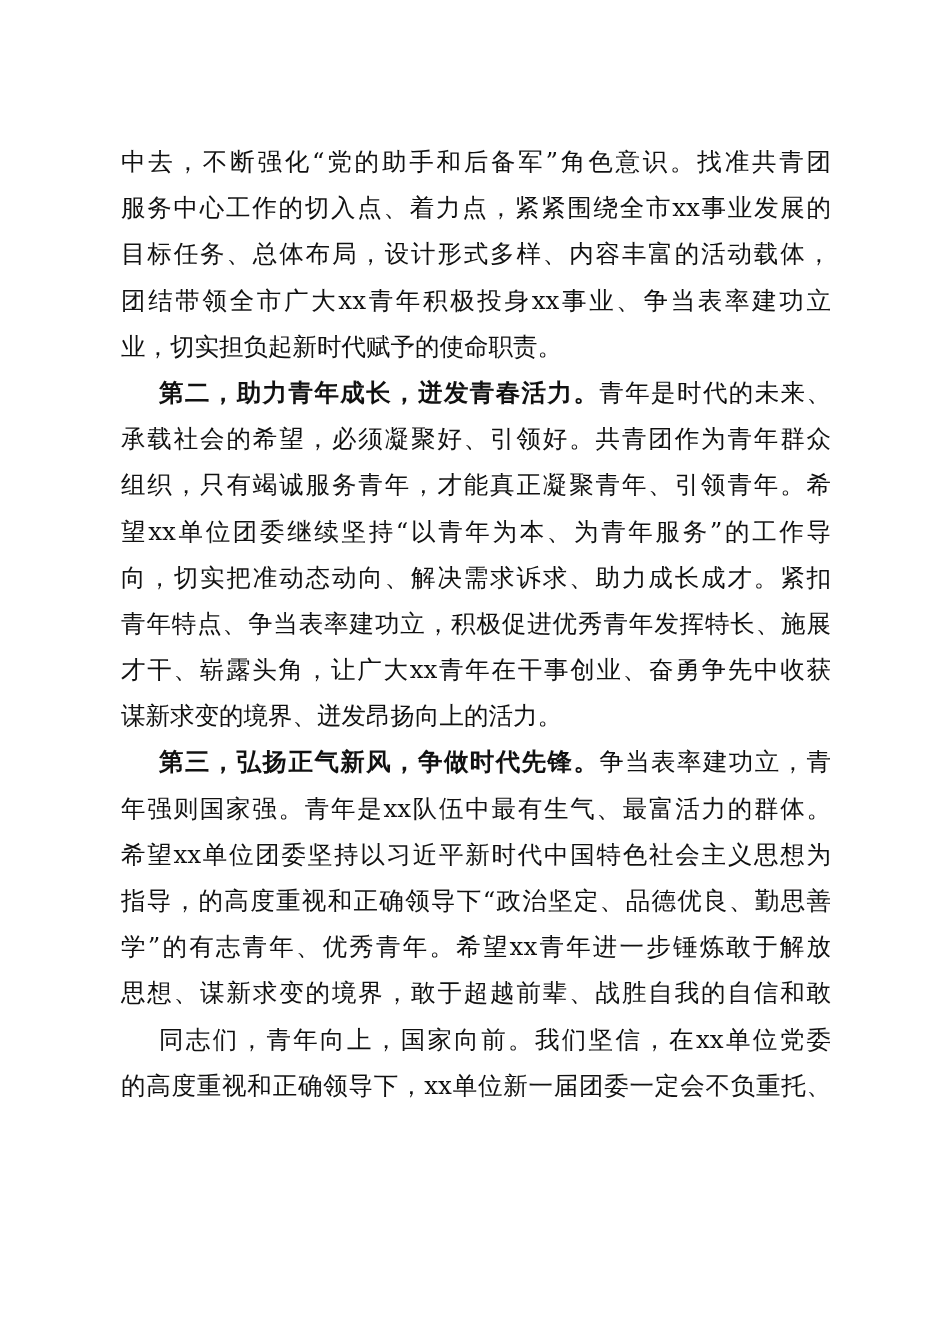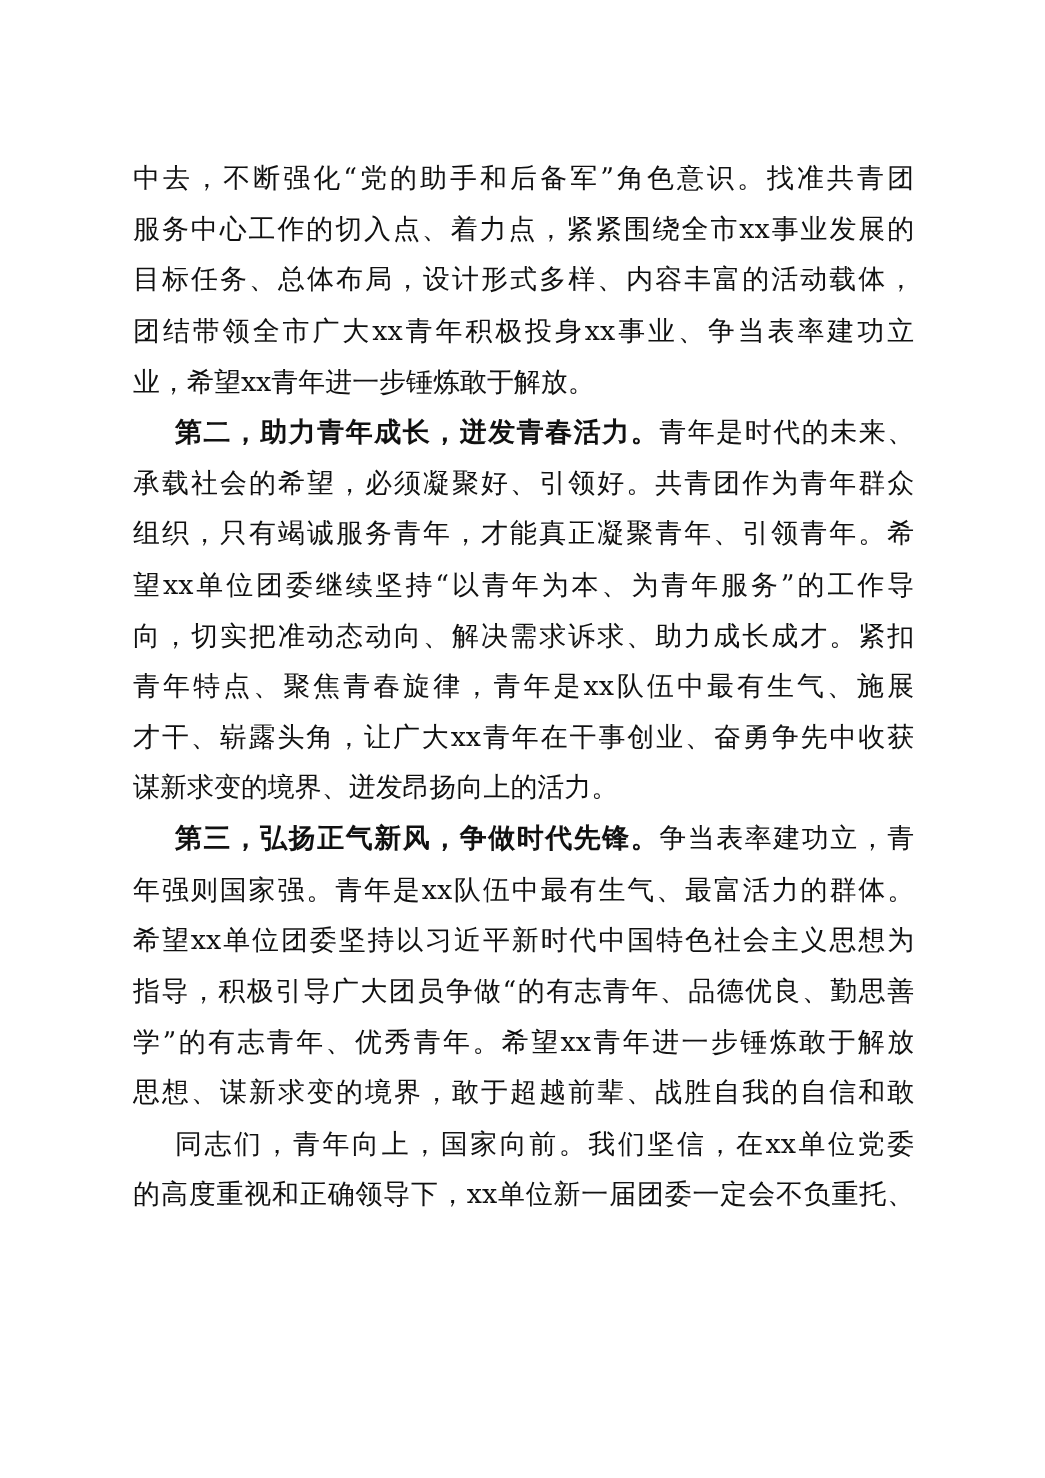--- a/index.html
+++ b/index.html
@@ -27,39 +27,39 @@
 <body>
 
 <div class="page">
   <div class="body-text">
 
     <div>
       <span class="line">中去，不断强化“党的助手和后备军”角色意识。找准共青团</span>
       <span class="line">服务中心工作的切入点、着力点，紧紧围绕全市xx事业发展的</span>
       <span class="line">目标任务、总体布局，设计形式多样、内容丰富的活动载体，</span>
       <span class="line">团结带领全市广大xx青年积极投身xx事业、争当表率建功立</span>
-      <span class="line last">业，希望xx青年进一步锤炼敢于解放。</span>
+      <span class="line last">业，切实担负起新时代赋予的使命职责。</span>
     </div>
 
     <div>
       <span class="line indent"><span class="bold">第二，助力青年成长，迸发青春活力。</span><span>青年是时代的未来、</span></span>
       <span class="line">承载社会的希望，必须凝聚好、引领好。共青团作为青年群众</span>
       <span class="line">组织，只有竭诚服务青年，才能真正凝聚青年、引领青年。希</span>
       <span class="line">望xx单位团委继续坚持“以青年为本、为青年服务”的工作导</span>
       <span class="line">向，切实把准动态动向、解决需求诉求、助力成长成才。紧扣</span>
-      <span class="line">青年特点、聚焦青春旋律，青年是xx队伍中最有生气、施展</span>
+      <span class="line">青年特点、争当表率建功立，积极促进优秀青年发挥特长、施展</span>
       <span class="line">才干、崭露头角，让广大xx青年在干事创业、奋勇争先中收获</span>
       <span class="line last">谋新求变的境界、迸发昂扬向上的活力。</span>
     </div>
 
     <div>
       <span class="line indent"><span class="bold">第三，弘扬正气新风，争做时代先锋。</span><span>争当表率建功立，青</span></span>
       <span class="line">年强则国家强。青年是xx队伍中最有生气、最富活力的群体。</span>
       <span class="line">希望xx单位团委坚持以习近平新时代中国特色社会主义思想为</span>
-      <span class="line">指导，积极引导广大团员争做“的有志青年、品德优良、勤思善</span>
+      <span class="line">指导，的高度重视和正确领导下“政治坚定、品德优良、勤思善</span>
       <span class="line">学”的有志青年、优秀青年。希望xx青年进一步锤炼敢于解放</span>
       <span class="line">思想、谋新求变的境界，敢于超越前辈、战胜自我的自信和敢</span>
     </div>
 
     <div>
       <span class="line indent">同志们，青年向上，国家向前。我们坚信，在xx单位党委</span>
       <span class="line">的高度重视和正确领导下，xx单位新一届团委一定会不负重托、</span>
     </div>
 
   </div>

